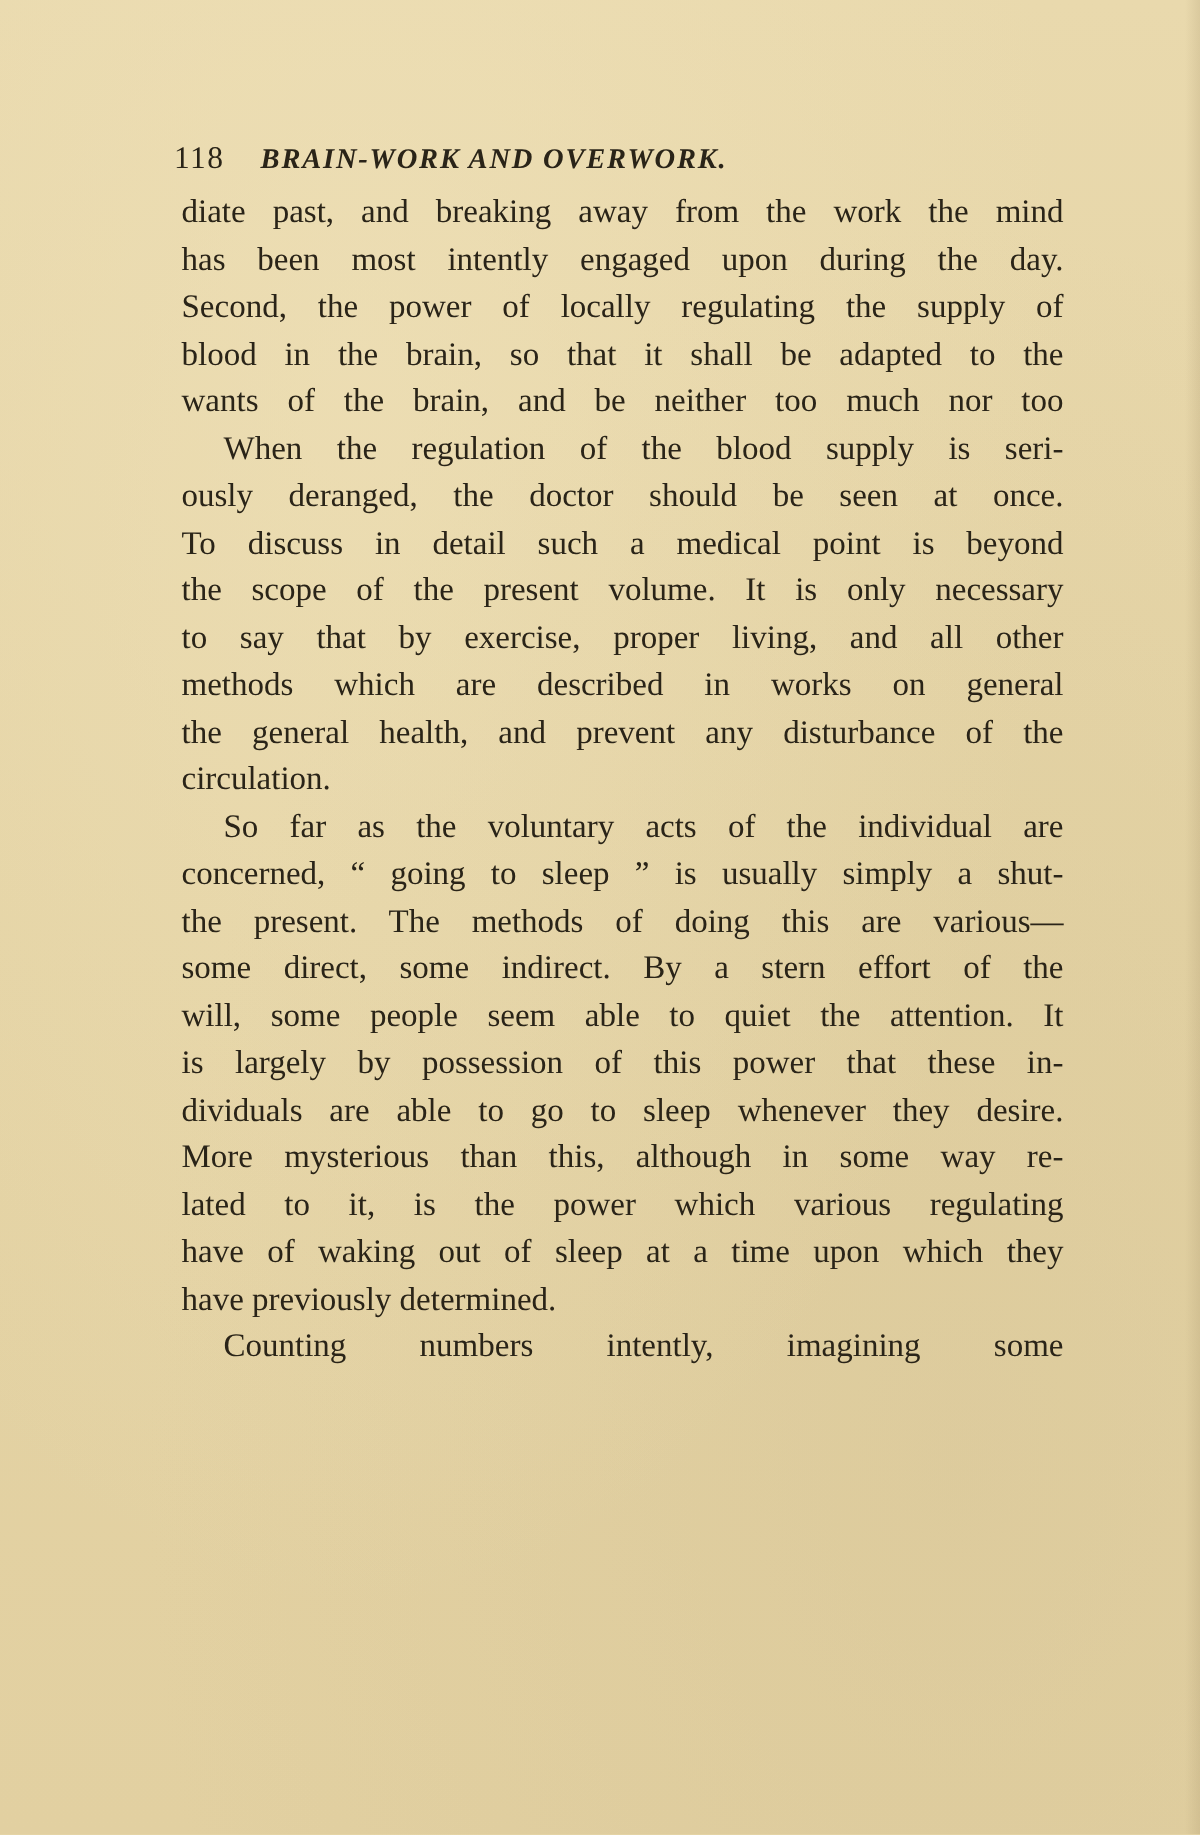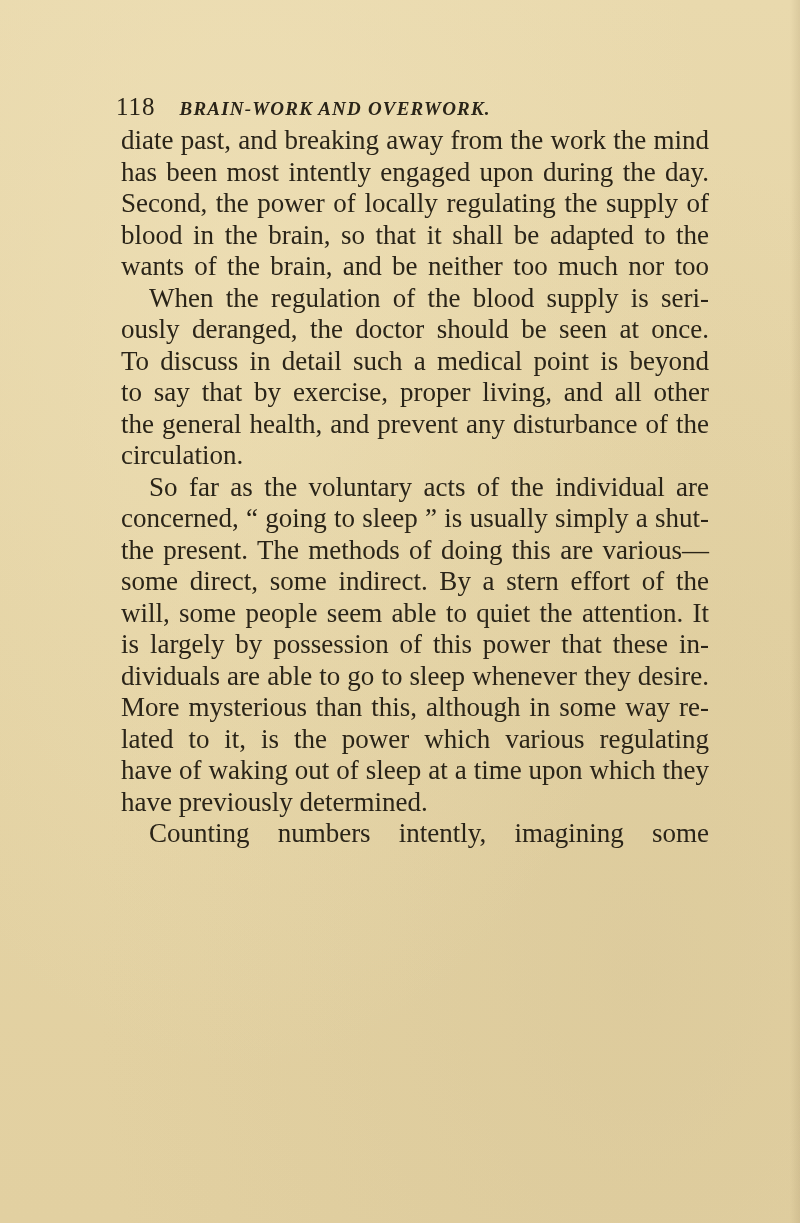--- a/index.html
+++ b/index.html
@@ -34,21 +34,21 @@
     .header {
       position: absolute;
       left: 116px;
       top: 93px;
       height: 30px;
       display: flex;
       align-items: baseline;
       white-space: nowrap;
     }
     .page-number {
-      font-size: 25px;
+      font-size: 21px;
       letter-spacing: 1px;
       color: #2a2418;
     }
     .running-head {
       margin-left: 24px;
       font-size: 19px;
       font-style: italic;
       letter-spacing: 1.2px;
       color: #2a2418;
       font-weight: bold;
@@ -56,21 +56,21 @@
     .body-text {
       position: absolute;
       left: 121px;
       top: 125px;
       width: 588px;
     }
     .line {
       display: block;
       height: 31.5px;
       line-height: 31.5px;
-      font-size: 27px;
+      font-size: 22px;
       text-align: justify;
       text-align-last: justify;
       white-space: nowrap;
       overflow: visible;
     }
     .line.indent {
       padding-left: 28px;
     }
     .line.last {
       text-align-last: left;
@@ -89,21 +89,23 @@
 
 <div class="body-text">
   <span class="line">diate past, and breaking away from the work the mind</span>
   <span class="line">has been most intently engaged upon during the day.</span>
   <span class="line">Second, the power of locally regulating the supply of</span>
   <span class="line">blood in the brain, so that it shall be adapted to the</span>
   <span class="line">wants of the brain, and be neither too much nor too</span>
   <span class="line indent">When the regulation of the blood supply is seri-</span>
   <span class="line">ously deranged, the doctor should be seen at once.</span>
   <span class="line">To discuss in detail such a medical point is beyond</span>
+  <span class="line">the scope of the present volume. It is only necessary</span>
   <span class="line">to say that by exercise, proper living, and all other</span>
+  <span class="line">methods which are described in works on general</span>
   <span class="line">the general health, and prevent any disturbance of the</span>
   <span class="line last">circulation.</span>
   <span class="line indent">So far as the voluntary acts of the individual are</span>
   <span class="line">concerned, “ going to sleep ” is usually simply a shut-</span>
   <span class="line">the present. The methods of doing this are various—</span>
   <span class="line">some direct, some indirect. By a stern effort of the</span>
   <span class="line">will, some people seem able to quiet the attention. It</span>
   <span class="line">is largely by possession of this power that these in-</span>
   <span class="line">dividuals are able to go to sleep whenever they desire.</span>
   <span class="line">More mysterious than this, although in some way re-</span>

